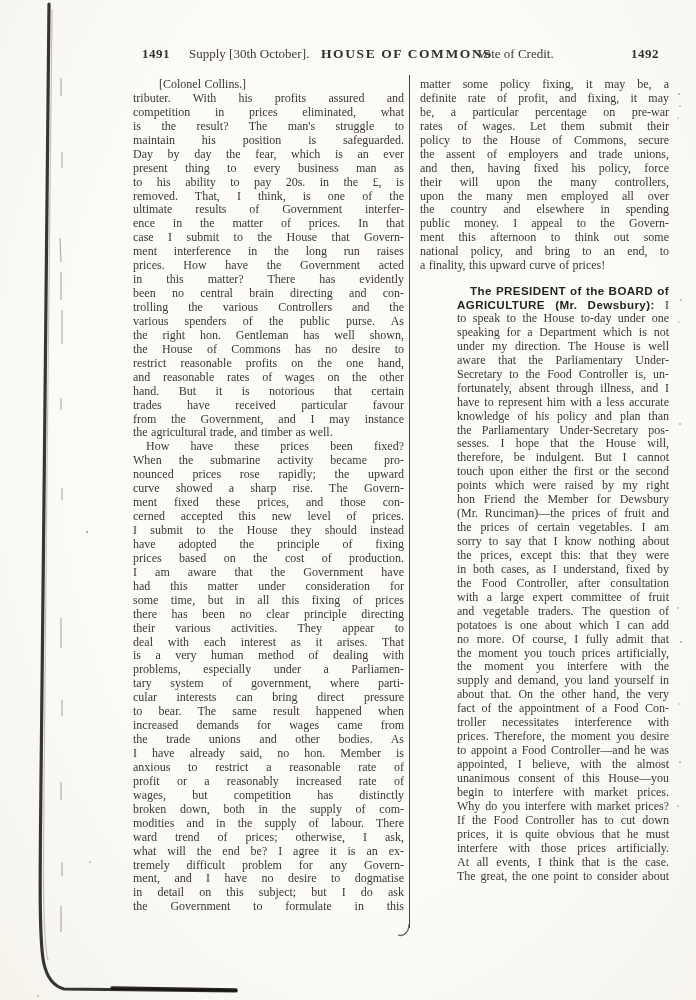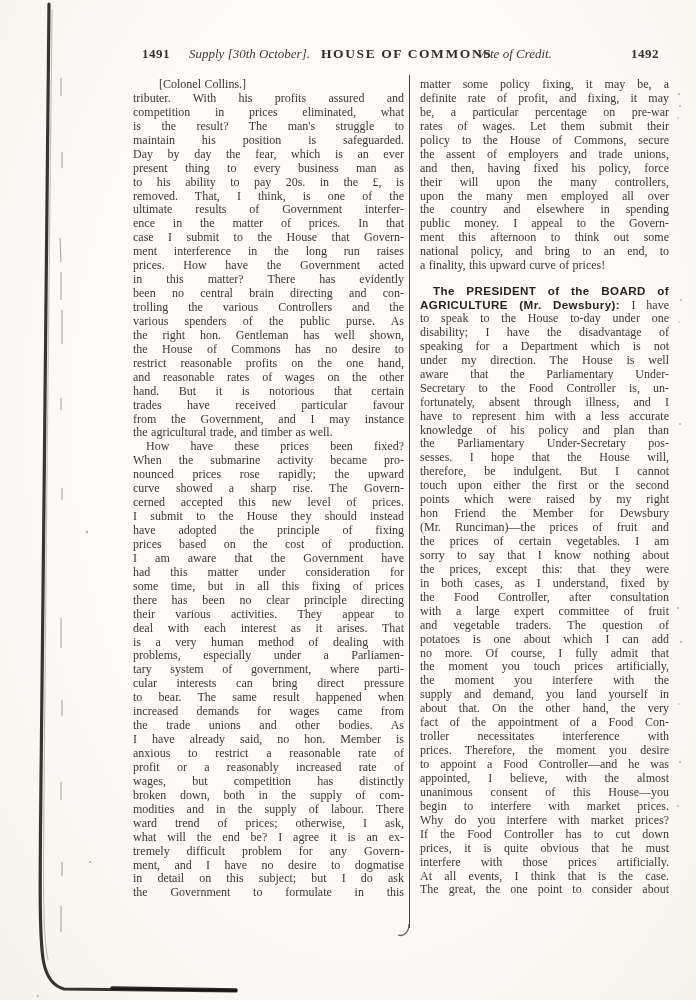--- a/index.html
+++ b/index.html
@@ -19,41 +19,41 @@
     position: absolute; inset: 0;
     width: 696px; height: 1000px;
     pointer-events: none;
   }
   
   .header { position: absolute; top: 46px; left: 0; width: 696px; height: 18px; font-size: 13px; }
   .header span { position: absolute; white-space: nowrap; }
   .pagenum { font-weight: bold; letter-spacing: 0.5px; color: #34322c; }
   .pagenum.pn-left { left: 142px; }
   .pagenum.pn-right { left: 631px; }
-  .running { font-style: italic; color: #3e3b35; }
+  .running { color: #3e3b35; }
   .running.rt-left { left: 189px; }
   .running.rt-right { left: 477px; }
   .center-title {
     left: 321px; font-size: 13.5px; letter-spacing: 1.6px;
     font-weight: bold; color: #312f29;
   }
   
   .column { position: absolute; top: 78px; font-size: 12px; color: #3b3833; }
   .column.left  { left: 133px; width: 271px; }
   .column.right { left: 420px; width: 249px; }
   .line {
     height: 13.95px; line-height: 13.95px;
     text-align: justify; text-align-last: justify;
     overflow: hidden; white-space: normal;
     word-spacing: 0.4px;
   }
   .line.endline { text-align-last: left; }
   .attribution { text-align-last: left; text-indent: 26px; }
   .paragraph.indent .line:first-child { text-indent: 13px; }
-  .paragraph.gap { margin-top: 11px; }
+  .paragraph.gap { margin-top: 11px; margin-left: 37px; }
   .h {
     font-family: "Liberation Sans", "DejaVu Sans", sans-serif;
     font-weight: bold; font-size: 11.6px; letter-spacing: 0.4px;
     color: #262420;
   }
   .divider {
     position: absolute; left: 409px; top: 75px;
     width: 1px; height: 853px;
     background: #45423b;
   }
@@ -137,20 +137,21 @@
         <div class="line">hand. But it is notorious that certain</div>
         <div class="line">trades have received particular favour</div>
         <div class="line">from the Government, and I may instance</div>
         <div class="line endline">the agricultural trade, and timber as well.</div>
       </div>
       <div class="paragraph indent">
         <div class="line">How have these prices been fixed?</div>
         <div class="line">When the submarine activity became pro-</div>
         <div class="line">nounced prices rose rapidly; the upward</div>
         <div class="line">curve showed a sharp rise. The Govern-</div>
+        <div class="line">ment fixed these prices, and those con-</div>
         <div class="line">cerned accepted this new level of prices.</div>
         <div class="line">I submit to the House they should instead</div>
         <div class="line">have adopted the principle of fixing</div>
         <div class="line">prices based on the cost of production.</div>
         <div class="line">I am aware that the Government have</div>
         <div class="line">had this matter under consideration for</div>
         <div class="line">some time, but in all this fixing of prices</div>
         <div class="line">there has been no clear principle directing</div>
         <div class="line">their various activities. They appear to</div>
         <div class="line">deal with each interest as it arises. That</div>
@@ -189,21 +190,20 @@
         <div class="line">the country and elsewhere in spending</div>
         <div class="line">public money. I appeal to the Govern-</div>
         <div class="line">ment this afternoon to think out some</div>
         <div class="line">national policy, and bring to an end, to</div>
         <div class="line endline">a finality, this upward curve of prices!</div>
       </div>
       <div class="paragraph indent gap">
         <div class="line"><span class="h">The PRESIDENT of the BOARD of</span></div>
         <div class="line"><span class="h">AGRICULTURE (Mr. Dewsbury): </span><span>I have</span></div>
         <div class="line">to speak to the House to-day under one</div>
-        <div class="line">disability; I have the disadvantage of</div>
         <div class="line">speaking for a Department which is not</div>
         <div class="line">under my direction. The House is well</div>
         <div class="line">aware that the Parliamentary Under-</div>
         <div class="line">Secretary to the Food Controller is, un-</div>
         <div class="line">fortunately, absent through illness, and I</div>
         <div class="line">have to represent him with a less accurate</div>
         <div class="line">knowledge of his policy and plan than</div>
         <div class="line">the Parliamentary Under-Secretary pos-</div>
         <div class="line">sesses. I hope that the House will,</div>
         <div class="line">therefore, be indulgent. But I cannot</div>

